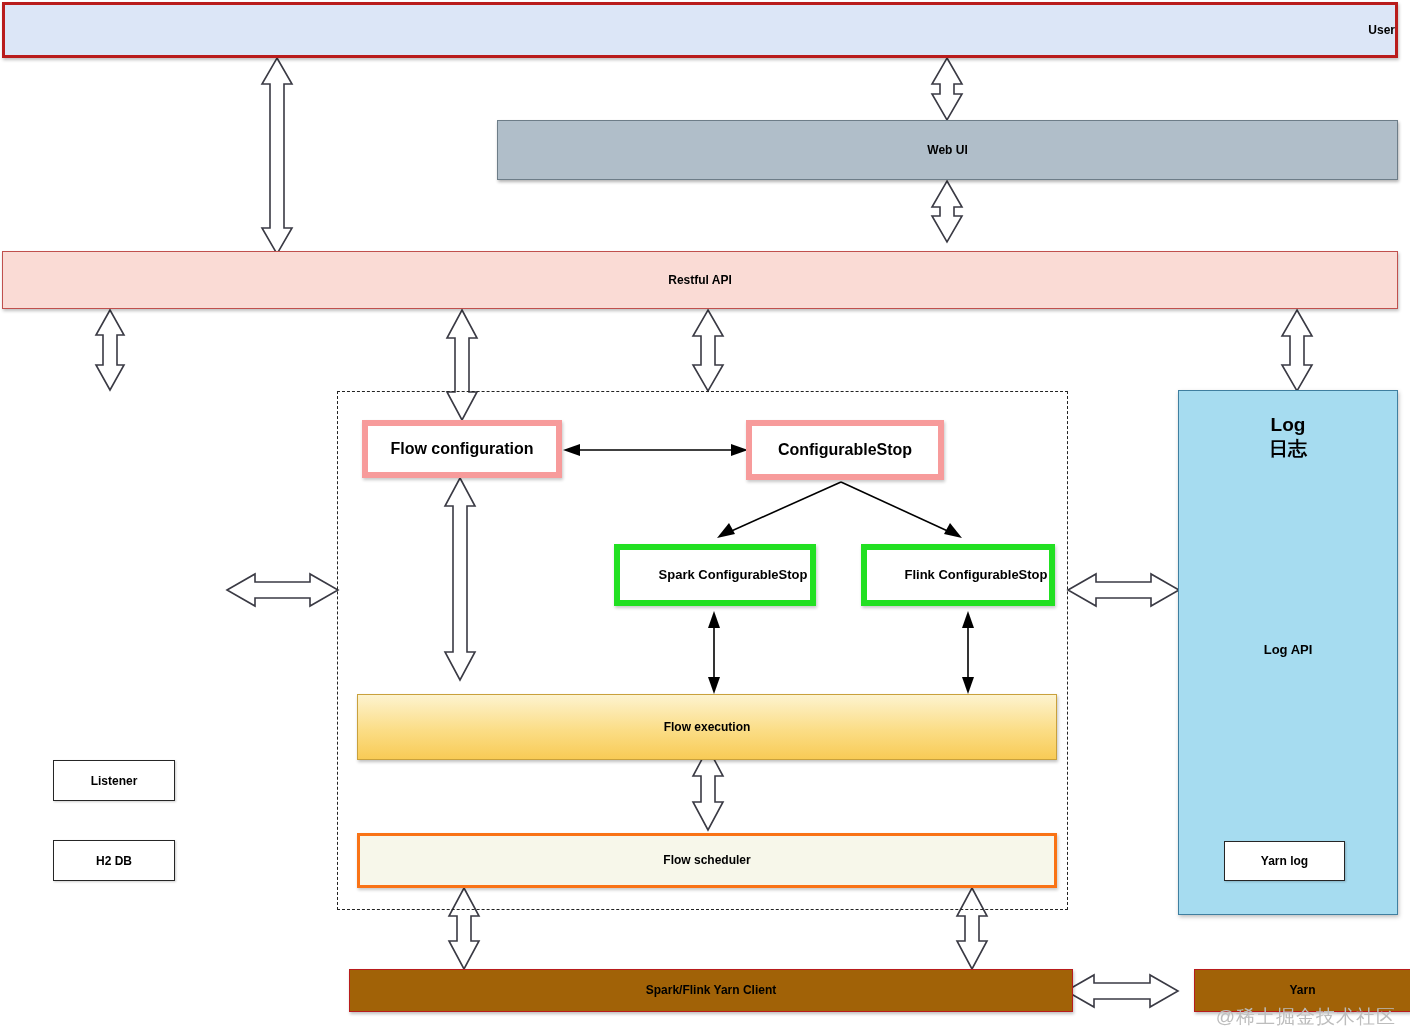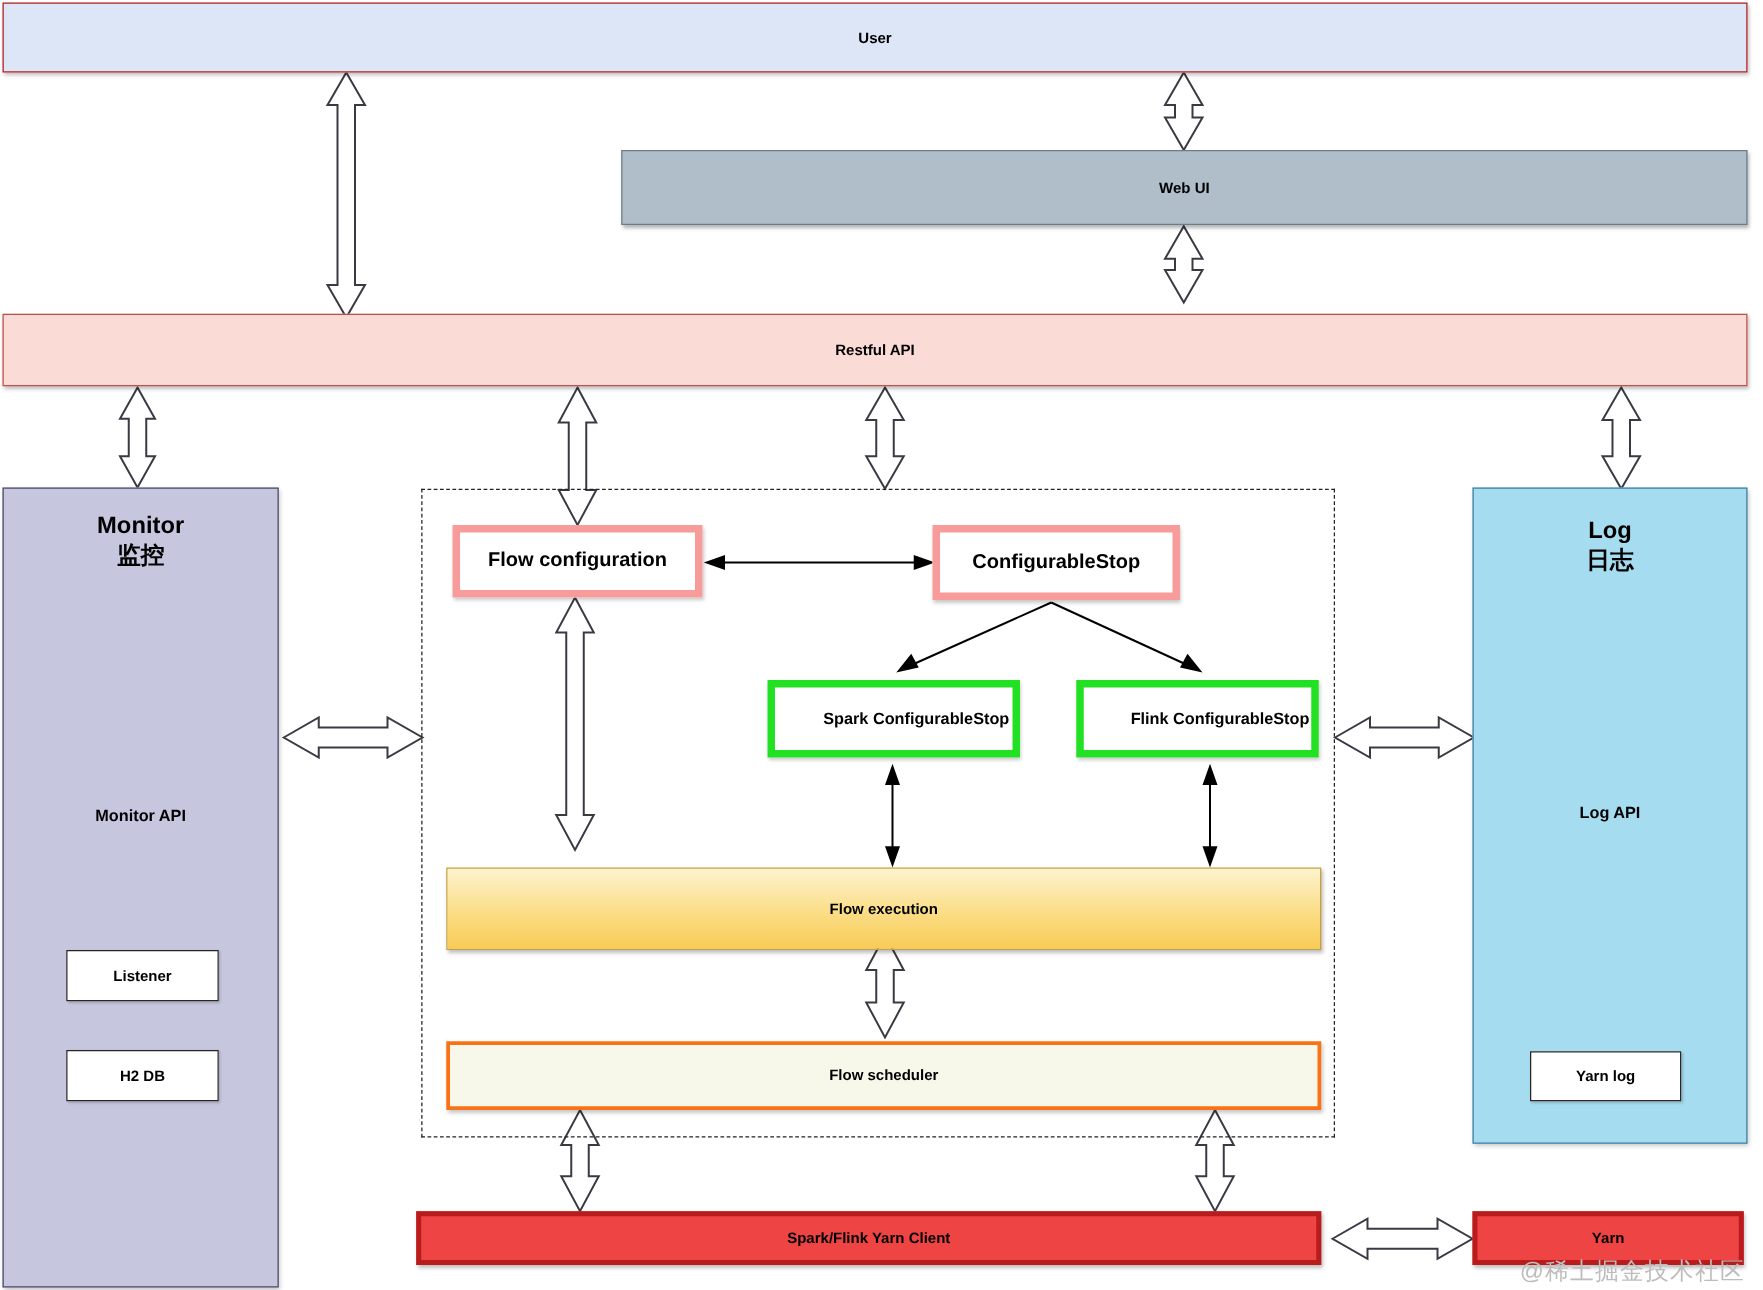--- a/index.html
+++ b/index.html
@@ -22,22 +22,23 @@
     justify-content:center;
     text-align:center;
     color:#000000;
     font-size:12px;
     font-weight:bold;
     line-height:1.35;
   }
   
   .box-user{
     background:#dce6f7;
-    border:1px solid #b91c1c;
-    box-shadow:1px 2px 3px rgba(0,0,0,0.25);
+    border:3px solid #b91c1c;
+    box-shadow:1px 2px 3px rgba(0,0,0,0.25);
+    justify-content:flex-end;
   }
   .box-webui{
     background:#b0bec9;
     border:1px solid #6d7d88;
     box-shadow:1px 2px 3px rgba(0,0,0,0.3);
   }
   .box-restful{
     background:#fadbd5;
     border:1px solid #c0504d;
     box-shadow:1px 2px 3px rgba(0,0,0,0.25);
@@ -112,23 +113,24 @@
     background:linear-gradient(180deg,#fdf3cf 0%,#fbdd86 55%,#f8cb56 100%);
     border:1px solid #c9a13c;
     box-shadow:1px 2px 3px rgba(0,0,0,0.25);
   }
   .box-sched{
     background:#f7f7ea;
     border:3px solid #f97316;
     box-shadow:1px 2px 3px rgba(0,0,0,0.22);
   }
   .box-orange{
-    background:#ef4444;
-    border:4px solid #b91c1c;
-    box-shadow:1px 2px 3px rgba(0,0,0,0.25);
+    background:#a16207;
+    border:1px solid #b91c1c;
+    box-shadow:1px 2px 3px rgba(0,0,0,0.25);
+    margin-left:16px;
   }
   
   #arrows{
     position:absolute;
     left:0;top:0;
     width:1410px;height:1032px;
     pointer-events:none;
   }
   .hollow{
     fill:#ffffff;
@@ -222,27 +224,20 @@
   </div>
 
   <div class="box box-restful" style="left:2px;top:251px;width:1396px;height:58px;">
     <span>Restful API</span>
   </div>
 
   <div class="box box-webui" style="left:497px;top:120px;width:901px;height:60px;">
     <span>Web UI</span>
   </div>
 
-  <div class="box box-monitor" style="left:2px;top:390px;width:221px;height:640px;">
-    <div class="panel-title" style="top:18px;">
-      <span>Monitor</span><br>
-      <span>监控</span>
-    </div>
-    <div class="panel-api" style="top:253px;">Monitor API</div>
-  </div>
 
   <div class="white-chip" style="left:53px;top:760px;width:122px;height:41px;">
     <span>Listener</span>
   </div>
 
   <div class="white-chip" style="left:53px;top:840px;width:122px;height:41px;">
     <span>H2 DB</span>
   </div>
 
   <div class="box box-log" style="left:1178px;top:390px;width:220px;height:525px;">

